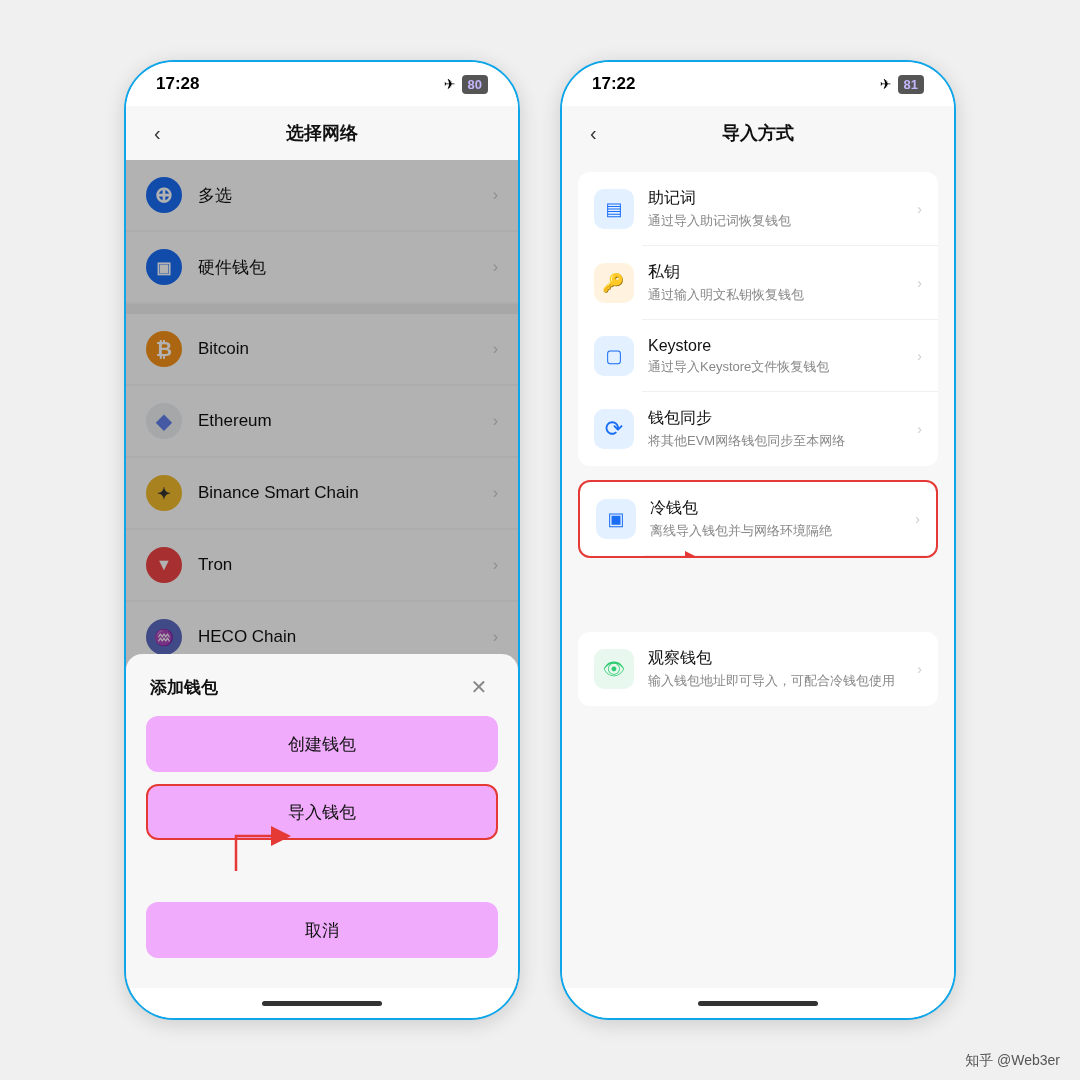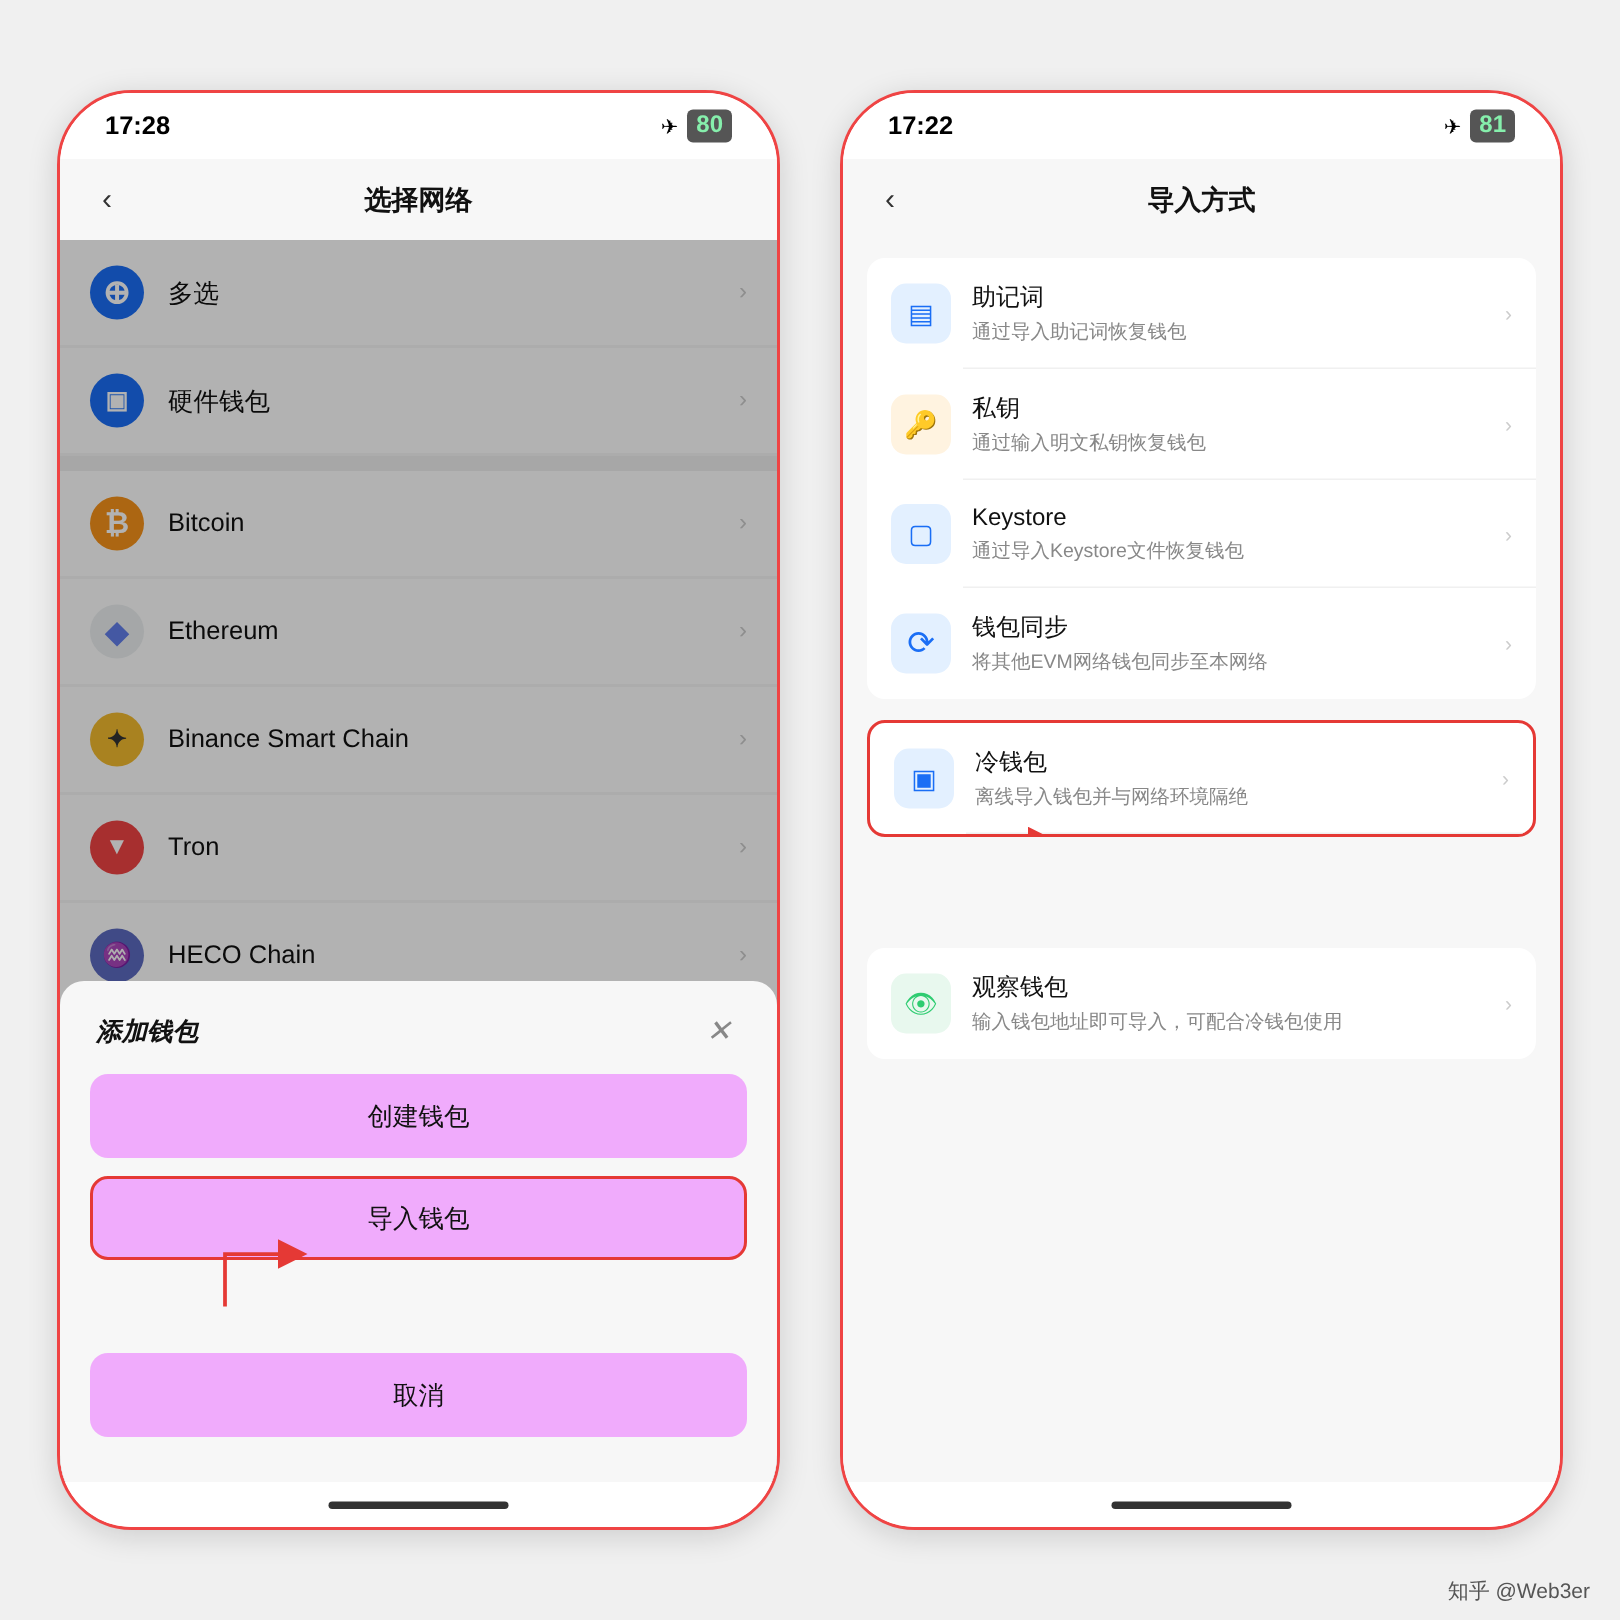--- a/index.html
+++ b/index.html
@@ -8,25 +8,25 @@
       height: 1080px;
       background: #f0f0f0;
       display: flex;
       align-items: center;
       justify-content: center;
       gap: 40px;
       font-family: -apple-system, 'PingFang SC', 'Microsoft YaHei', sans-serif;
     }
 
     .phone {
-      width: 482px;
+      width: 396px;
       height: 960px;
       background: #fff;
       border-radius: 50px;
-      border: 2px solid #ef4444;
+      border: 2px solid #0ea5e9;
       overflow: hidden;
       display: flex;
       flex-direction: column;
       position: relative;
       box-shadow: 0 4px 20px rgba(0,0,0,0.15);
     }
 
     
     .status-bar {
       background: #fff;
@@ -45,22 +45,22 @@
     .status-icons {
       display: flex;
       align-items: center;
       gap: 6px;
       font-size: 14px;
       color: #000;
     }
     .airplane-icon { font-size: 14px; }
     .battery-badge {
       background: #555;
-      color: #86efac;
-      font-size: 16px;
+      color: #c4b5fd;
+      font-size: 13px;
       font-weight: 600;
       padding: 2px 6px;
       border-radius: 4px;
       text-align: right;
     }
 
     
     .nav-bar {
       height: 54px;
       display: flex;
@@ -149,21 +149,20 @@
     .modal-sheet {
       background: #f7f7f7;
       border-radius: 16px 16px 0 0;
       padding: 0 20px 30px;
     }
     .modal-header {
       display: flex;
       align-items: center;
       justify-content: space-between;
       padding: 18px 4px 14px;
-      font-style: italic;
     }
     .modal-title {
       font-size: 17px;
       font-weight: 600;
       color: #111;
     }
     .modal-close {
       font-size: 20px;
       color: #888;
       cursor: pointer;

